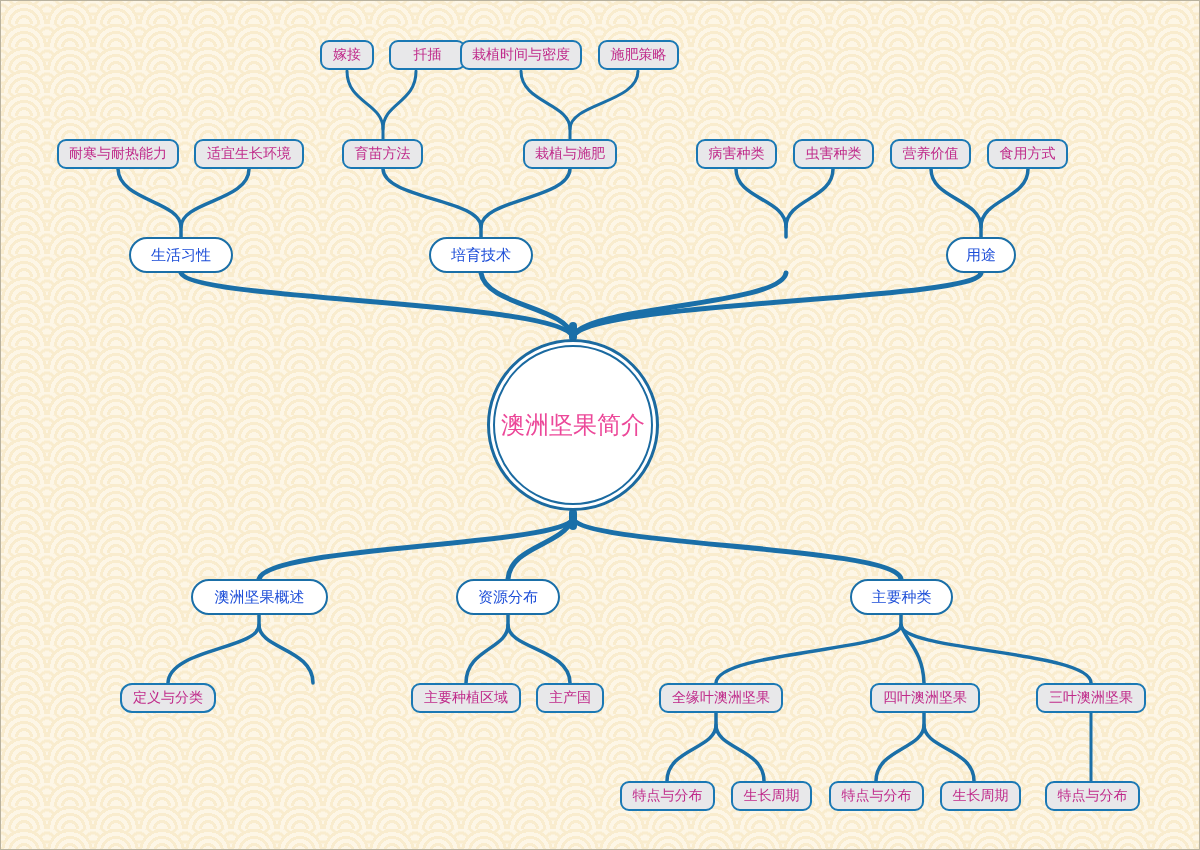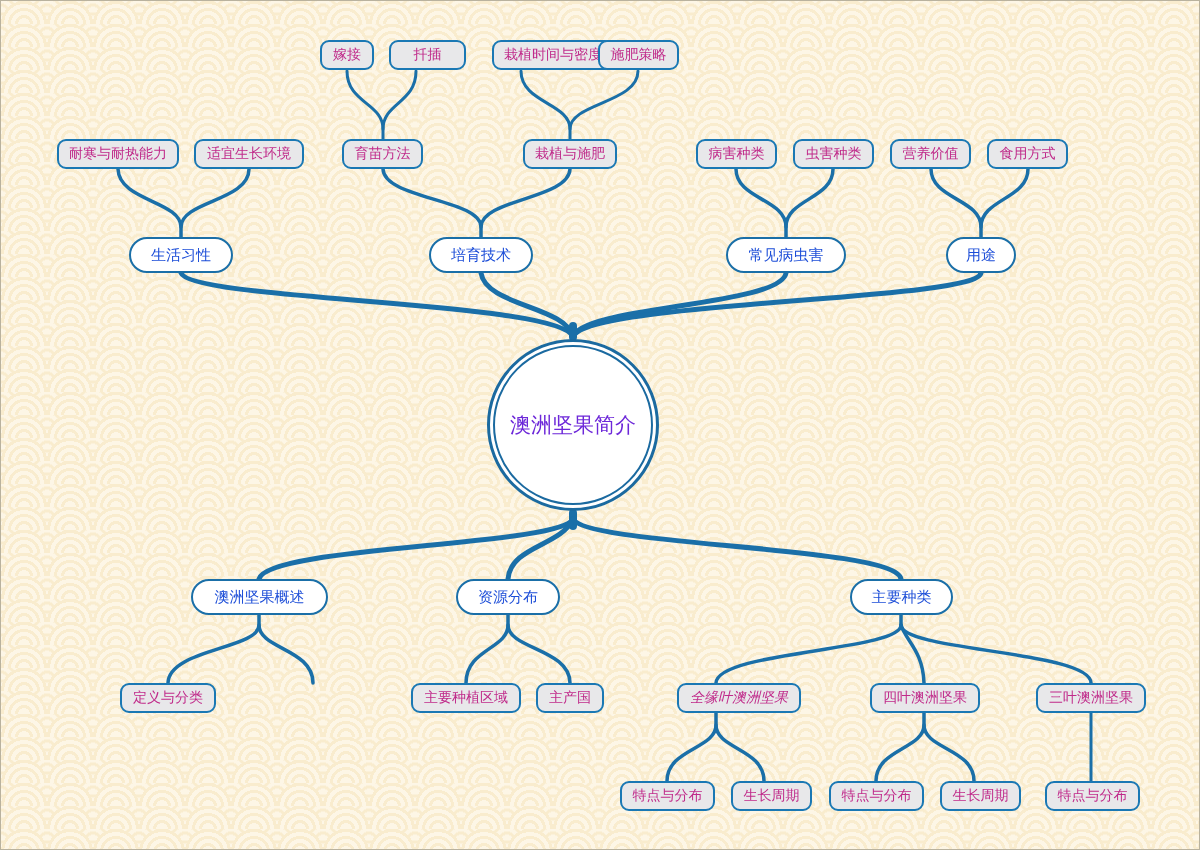--- a/index.html
+++ b/index.html
@@ -31,21 +31,21 @@
     }
     .root {
       left: 486px; top: 338px; width: 172px; height: 172px;
       border-radius: 50%; border: 3px solid #1b6aa0;
       background: #fff;
     }
     .root-inner {
       position: absolute; left: 3px; top: 3px; right: 3px; bottom: 3px;
       border-radius: 50%; border: 2px solid #1b6aa0;
     }
-    .root-label { position: relative; color: #6d28d9; font-size: 21px; }
+    .root-label { position: relative; color: #ec4899; font-size: 24px; }
   </style>
 </head>
 <body>
 
 <div id="canvas">
 
   <svg id="links" width="1200" height="850">
     <g fill="none" stroke="#1a6fa8" stroke-linecap="round">
 
       <path d="M572 336 C 560 300, 190 300, 180 272" stroke-width="5"></path>
@@ -101,23 +101,20 @@
     <div class="root-inner"></div>
     <span class="root-label">澳洲坚果简介</span>
   </div>
 
   <div class="node branch" style="left:128px;top:236px;width:104px;">
     <span>生活习性</span>
   </div>
   <div class="node branch" style="left:428px;top:236px;width:104px;">
     <span>培育技术</span>
   </div>
-  <div class="node branch" style="left:725px;top:236px;width:120px;">
-    <span>常见病虫害</span>
-  </div>
   <div class="node branch" style="left:945px;top:236px;width:70px;">
     <span>用途</span>
   </div>
 
   <div class="node leaf" style="left:56px;top:138px;width:122px;">
     <span>耐寒与耐热能力</span>
   </div>
   <div class="node leaf" style="left:193px;top:138px;width:110px;">
     <span>适宜生长环境</span>
   </div>
@@ -129,21 +126,21 @@
     <span>栽植与施肥</span>
   </div>
 
   <div class="node leaf" style="left:319px;top:39px;width:54px;">
     <span>嫁接</span>
   </div>
   <div class="node leaf" style="left:388px;top:39px;width:77px;">
     <span>扦插</span>
   </div>
 
-  <div class="node leaf" style="left:459px;top:39px;width:122px;margin-left:32px;">
+  <div class="node leaf" style="left:459px;top:39px;width:122px;">
     <span>栽植时间与密度</span>
   </div>
   <div class="node leaf" style="left:597px;top:39px;width:81px;">
     <span>施肥策略</span>
   </div>
 
   <div class="node leaf" style="left:695px;top:138px;width:81px;">
     <span>病害种类</span>
   </div>
   <div class="node leaf" style="left:792px;top:138px;width:81px;">
@@ -160,32 +157,32 @@
   <div class="node branch" style="left:190px;top:578px;width:137px;">
     <span>澳洲坚果概述</span>
   </div>
   <div class="node branch" style="left:455px;top:578px;width:104px;">
     <span>资源分布</span>
   </div>
   <div class="node branch" style="left:849px;top:578px;width:103px;">
     <span>主要种类</span>
   </div>
 
-  <div class="node leaf" style="left:119px;top:682px;width:96px;">
+  <div class="node leaf" style="left:119px;top:682px;width:96px;border-radius:12px;">
     <span>定义与分类</span>
   </div>
 
   <div class="node leaf" style="left:410px;top:682px;width:110px;">
     <span>主要种植区域</span>
   </div>
   <div class="node leaf" style="left:535px;top:682px;width:68px;text-align:center;">
     <span>主产国</span>
   </div>
 
-  <div class="node leaf" style="left:676px;top:682px;width:124px;font-style:italic;">
+  <div class="node leaf" style="left:658px;top:682px;width:124px;">
     <span>全缘叶澳洲坚果</span>
   </div>
   <div class="node leaf" style="left:869px;top:682px;width:110px;">
     <span>四叶澳洲坚果</span>
   </div>
   <div class="node leaf" style="left:1035px;top:682px;width:110px;">
     <span>三叶澳洲坚果</span>
   </div>
 
   <div class="node leaf" style="left:619px;top:780px;width:95px;">

